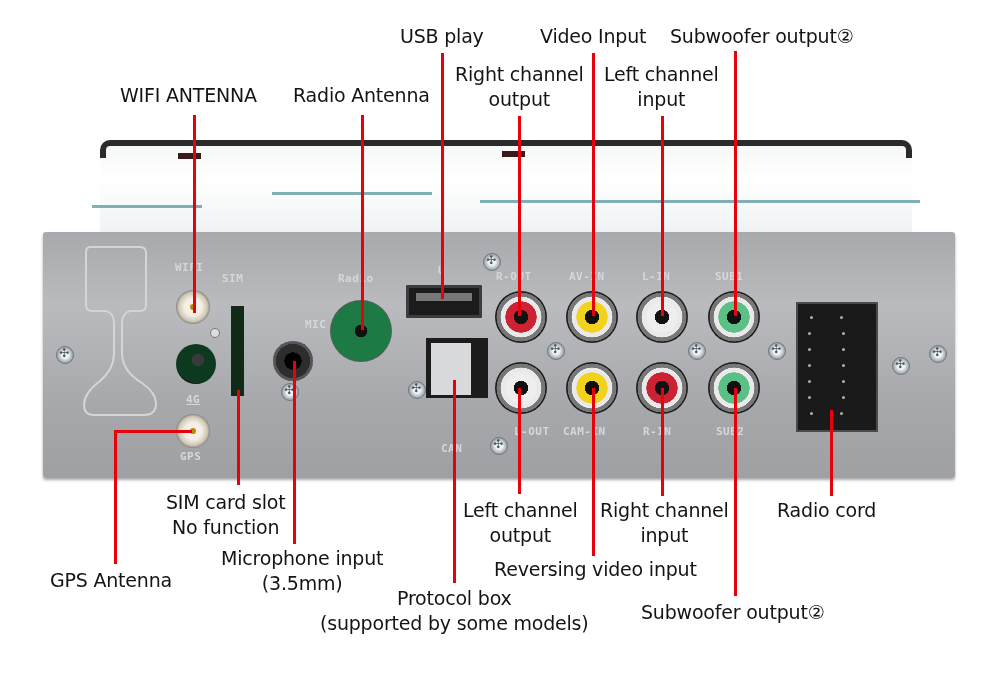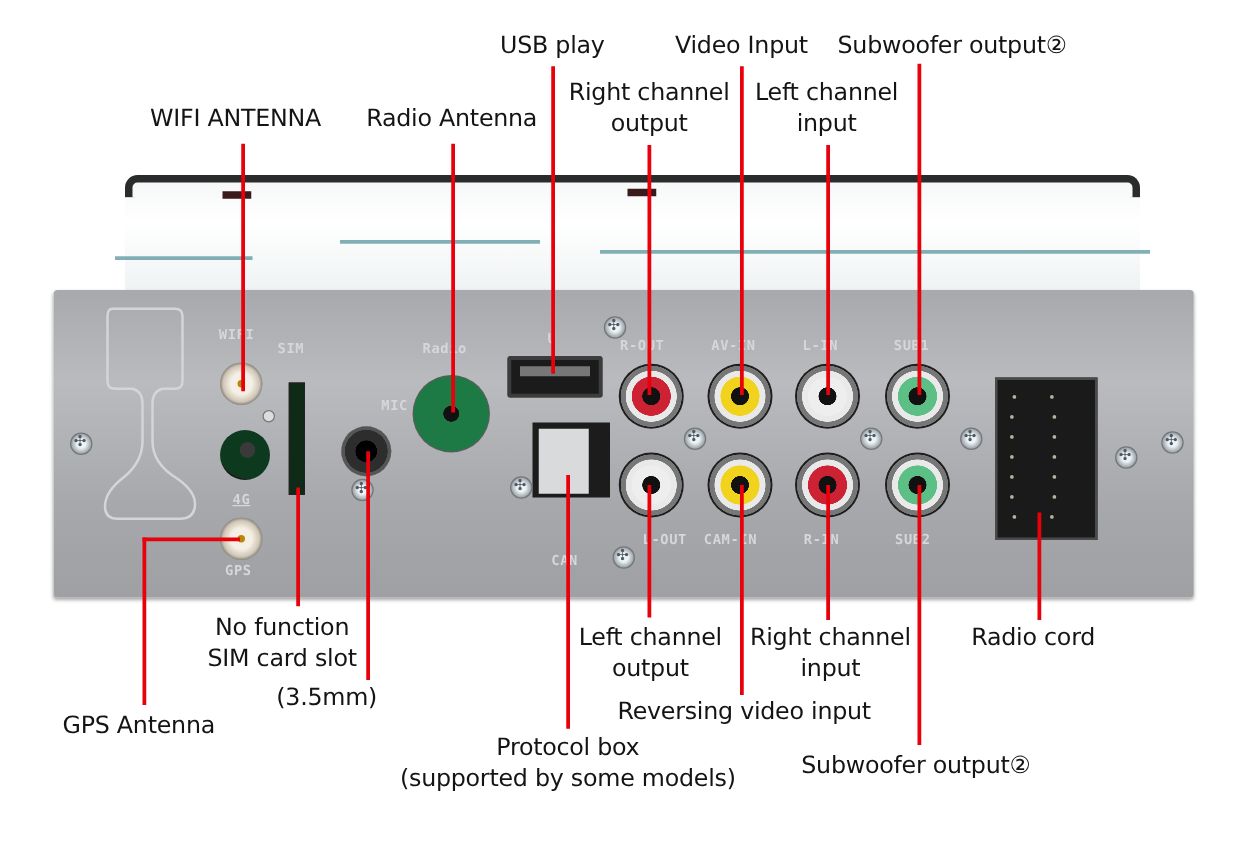--- a/index.html
+++ b/index.html
@@ -153,24 +153,25 @@
 </div>
 <div class="lbl" style="left:540px;top:24px;">Video Input</div>
 <div class="lbl" style="left:604px;top:62px;">
   <span>Left channel</span>
   <span>input</span>
 </div>
 <div class="lbl" style="left:670px;top:24px;">Subwoofer output②</div>
 
 <div class="lbl" style="left:50px;top:568px;">GPS Antenna</div>
 <div class="lbl" style="left:166px;top:490px;">
+  <span>SIM card slot</span>
   <span>No function</span>
-  <span>SIM card slot</span>
 </div>
 <div class="lbl" style="left:221px;top:546px;">
+  <span>Microphone input</span>
   <span>(3.5mm)</span>
 </div>
 <div class="lbl" style="left:320px;top:586px;">
   <span>Protocol box</span>
   <span>(supported by some models)</span>
 </div>
 <div class="lbl" style="left:463px;top:498px;">
   <span>Left channel</span>
   <span>output</span>
 </div>

